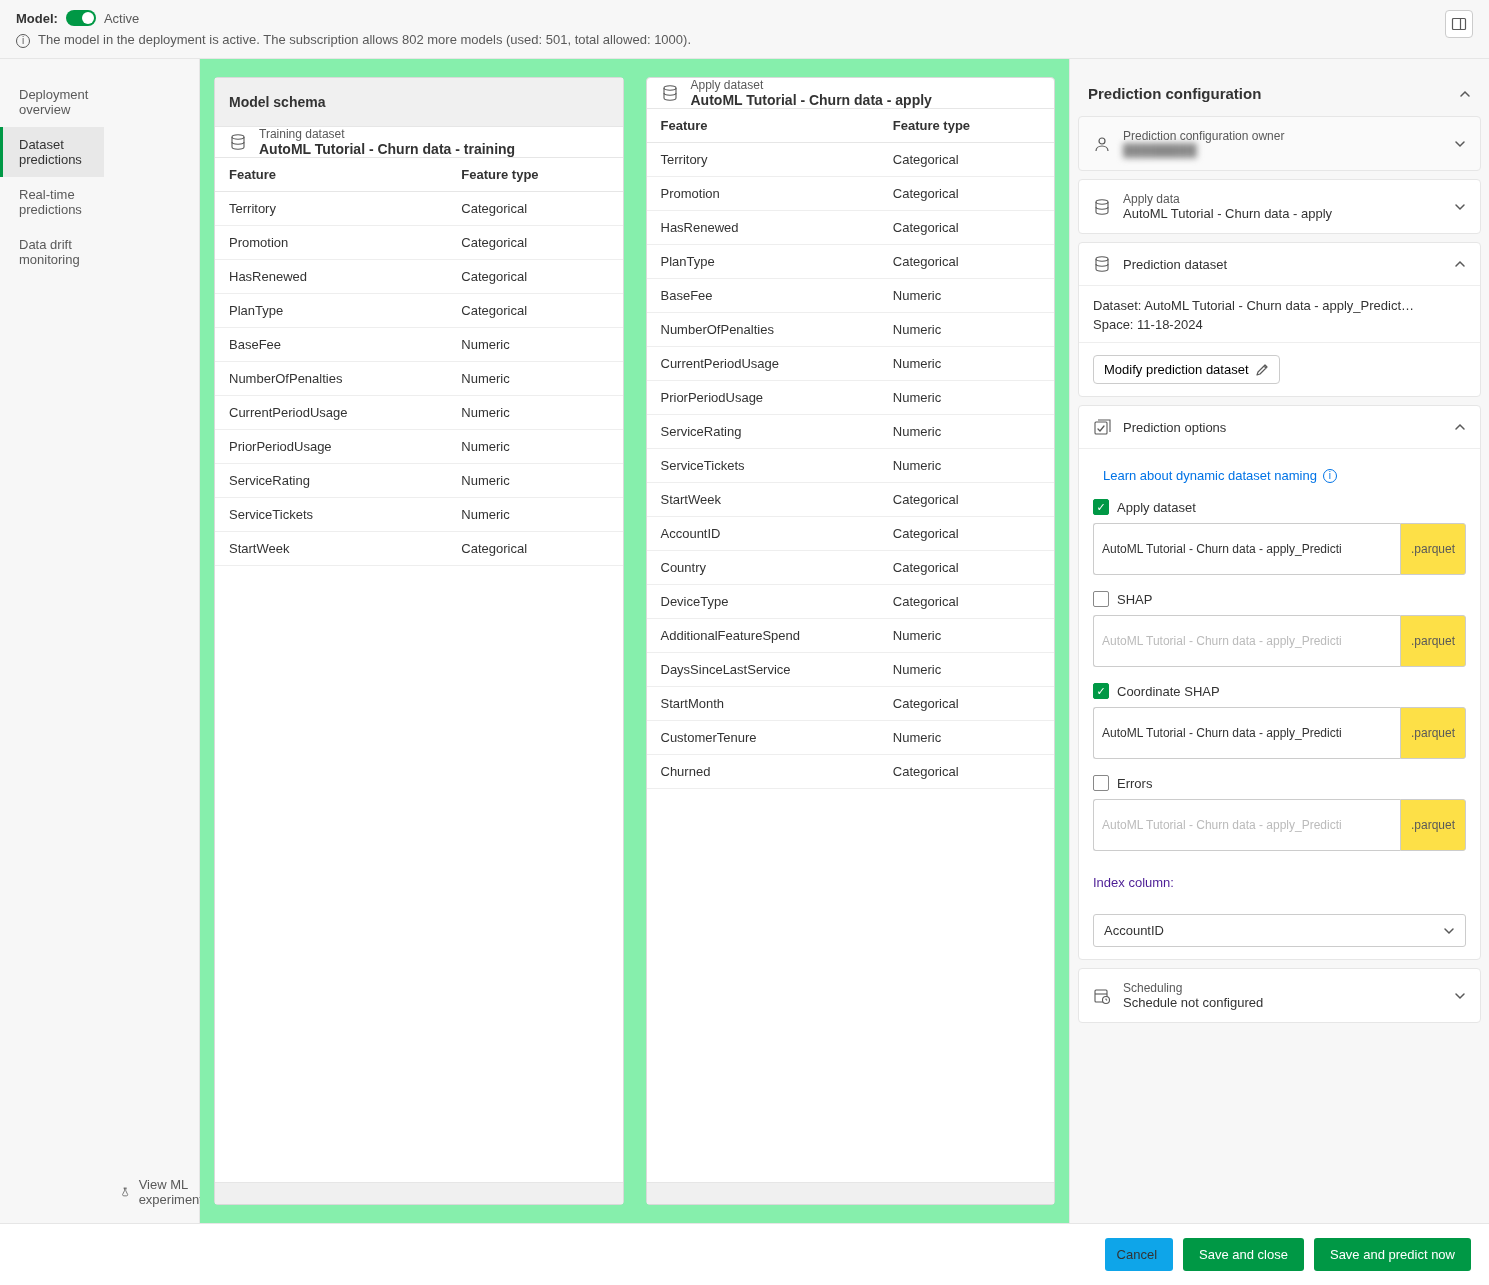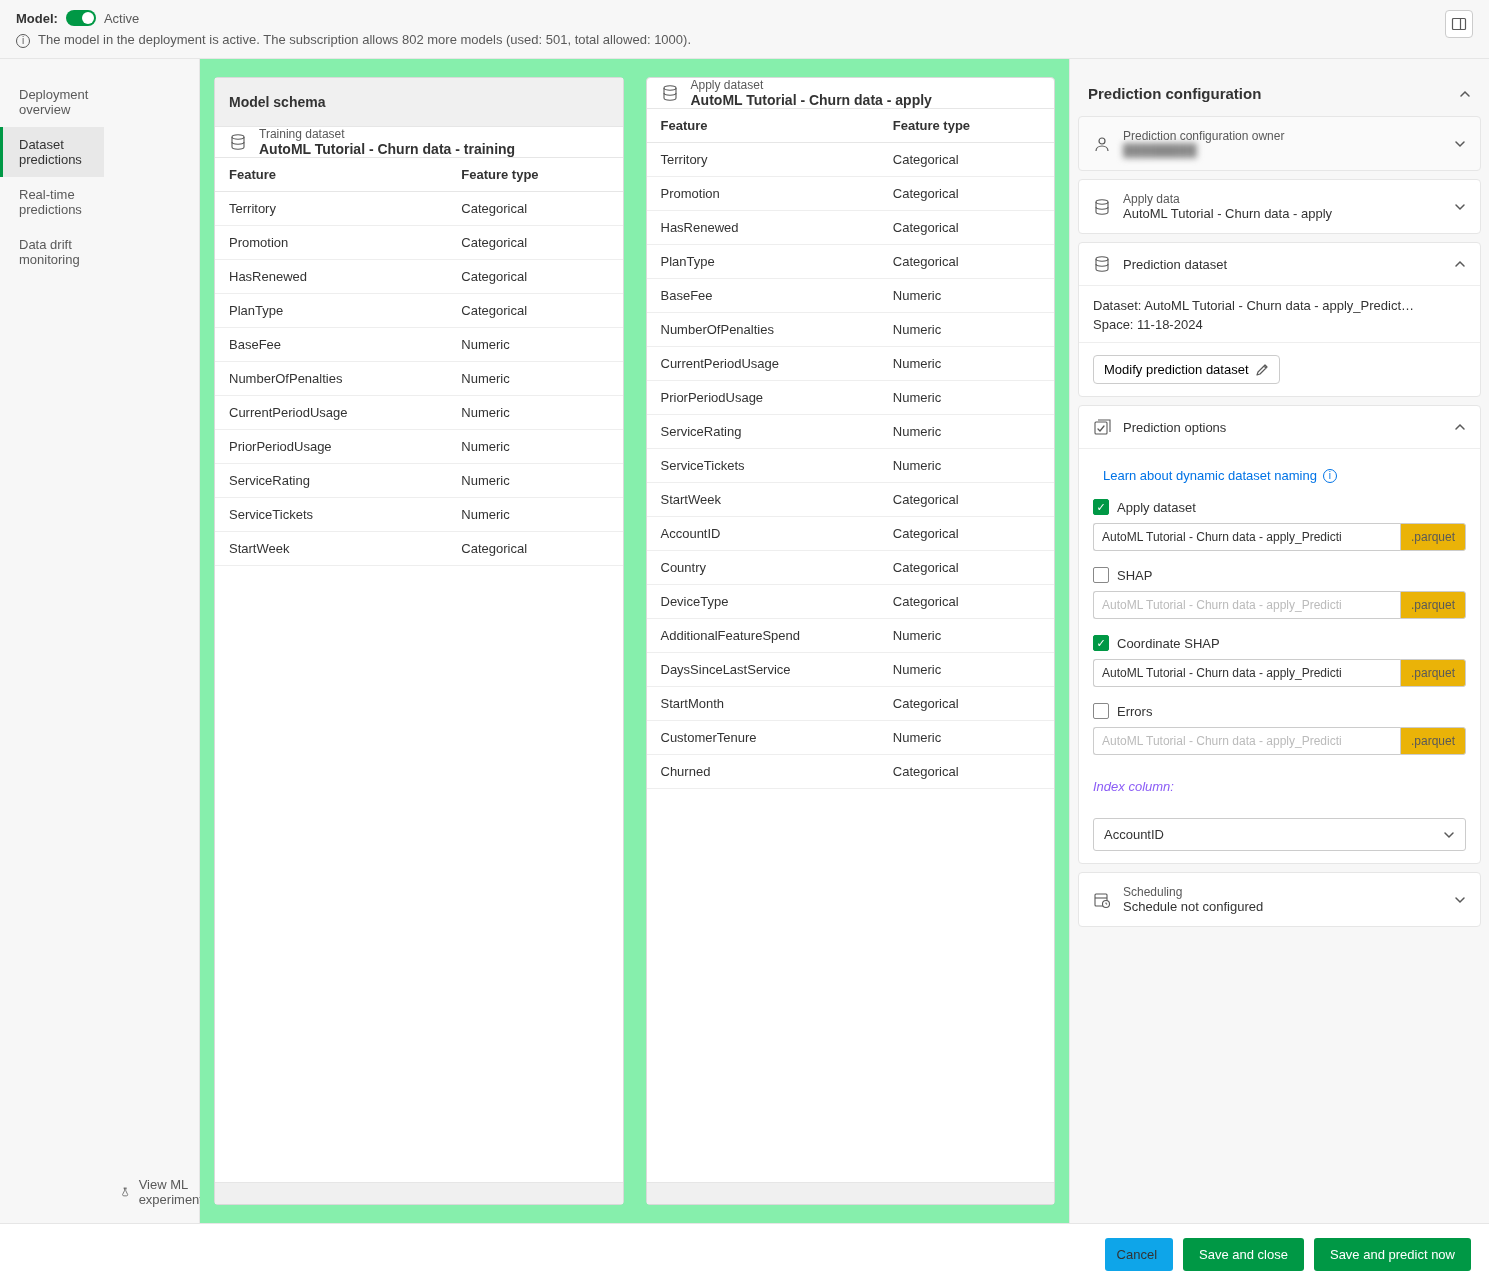--- a/index.html
+++ b/index.html
@@ -61,22 +61,22 @@
 .divider-bottom { border-top:1px solid #eee; margin:10px -14px 12px;}
 .modify-btn { display:inline-flex; align-items:center; gap:6px; border:1px solid #ccc; border-radius:4px; padding:6px 10px; background:#fff; cursor:pointer; font-size:13px;}
 .learn-link { display:flex; align-items:center; gap:6px; color:#0073e6; font-size:13px; padding:6px 0 12px 10px;}
 .opt-row { display:flex; align-items:center; gap:8px; padding:4px 0;}
 .checkbox { width:16px; height:16px; border:1px solid #888; border-radius:2px; display:flex; align-items:center; justify-content:center; cursor:pointer; background:#fff; flex-shrink:0;}
 .checkbox.checked { background:#009845; border-color:#009845;}
 .checkbox.checked::after { content:"✓"; color:#fff; font-size:11px; line-height:1;}
 .opt-inputs { display:flex; margin:4px 0 12px 0;}
 .opt-text { flex:1; border:1px solid #ccc; border-right:none; border-radius:3px 0 0 3px; padding:6px 8px; font-size:12px; color:#333; background:#fff; min-width:0;}
 .opt-text.disabled { color:#bbb; }
-.opt-ext { border:1px solid #ccc; border-radius:0 3px 3px 0; padding:6px 10px; font-size:12px; color:#595959; background:#eab308;}
-.field-label { font-size:13px; color:#8b5cf6; margin:24px 0;font-style:italic;}
+.opt-ext { border:1px solid #ccc; border-radius:0 3px 3px 0; padding:18px 10px; font-size:12px; color:#595959; background:#fde047;}
+.field-label { font-size:13px; color:#4c1d95; margin:24px 0;}
 .select-box { border:1px solid #ccc; border-radius:3px; padding:8px 10px; display:flex; justify-content:space-between; align-items:center; background:#fff; cursor:pointer; font-size:13px;}
 .blur-text { filter: blur(3px); color:#888;}
 
 
 .bottom-bar { border-top:1px solid #e6e6e6; padding:14px 18px; display:flex; justify-content:flex-end; gap:10px; background:#fff;}
 .btn { border:none; border-radius:3px; padding:9px 16px; font-size:13px; cursor:pointer;}
 .btn-cancel { background:#0ea5e9; color:#333;padding-left:12px;}
 .btn-green { background:#009845; color:#fff;}
 
 svg { display:block; }

